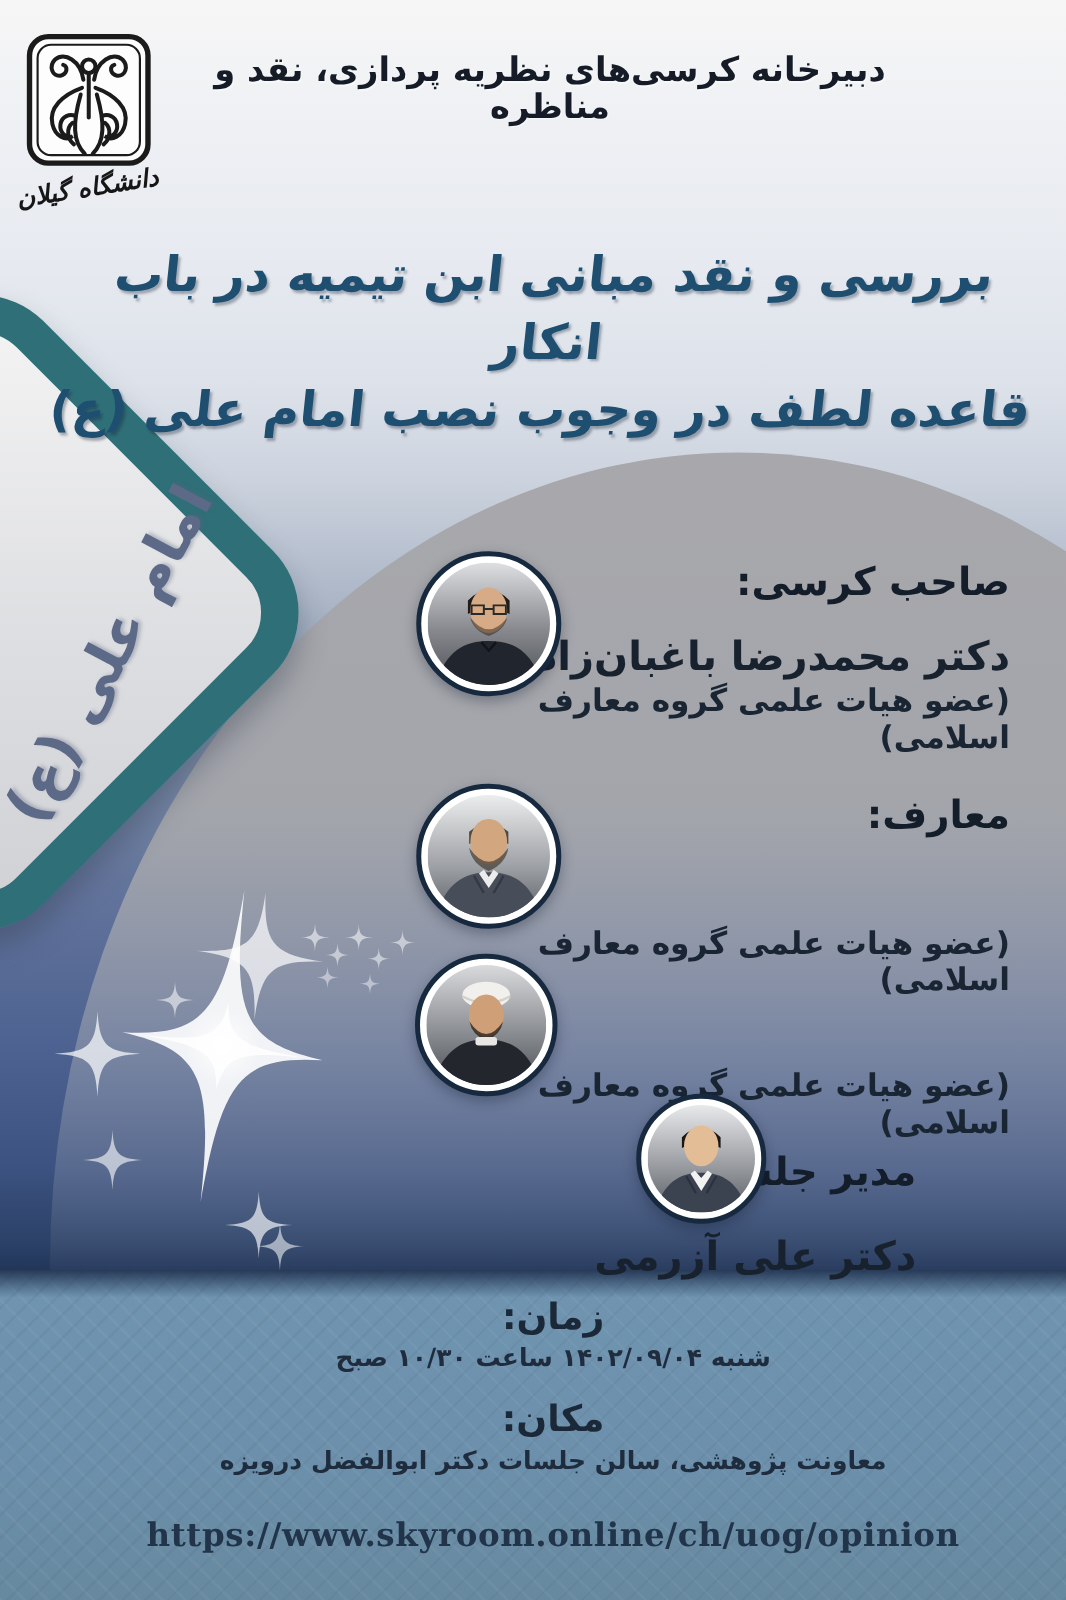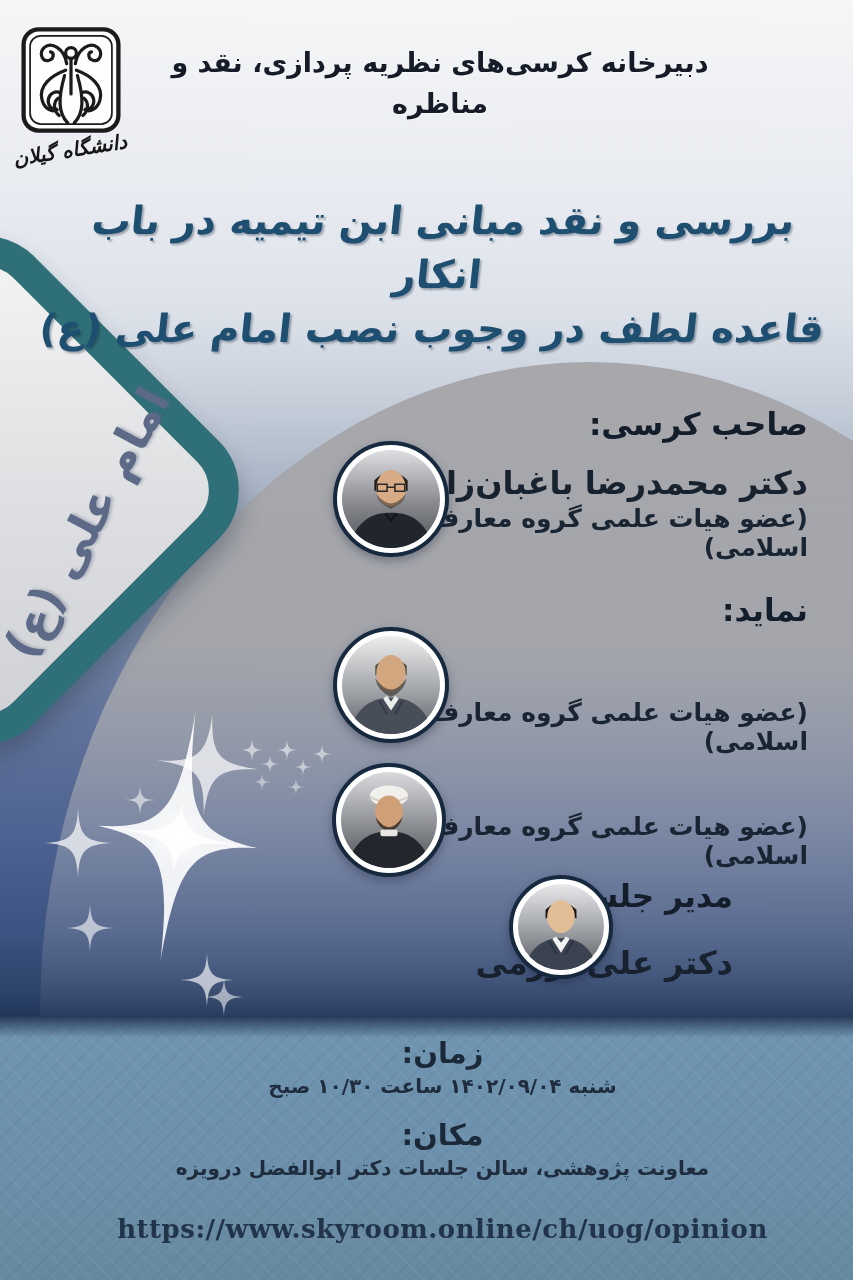--- a/index.html
+++ b/index.html
@@ -45,32 +45,32 @@
   }
   
   .logo-box{left:16px;top:25px;z-index:6;}
   .logo-caption{
     left:0px;top:138px;width:140px;text-align:center;z-index:6;
     font-size:20px;font-weight:bold;font-style:italic;color:#161616;
     transform:rotate(-9deg);
   }
   .org-lines{
     left:130px;top:42px;width:620px;text-align:center;z-index:6;
-    font-size:27px;line-height:41px;font-weight:bold;color:#151c28;
+    font-size:27px;line-height:29px;font-weight:bold;color:#151c28;
     text-shadow:1px 1px 1px rgba(255,255,255,.5);
   }
   
   .title{
     left:45px;top:194px;width:785px;text-align:center;z-index:6;
     font-size:39px;line-height:54px;font-weight:bold;color:#1e4e70;
     transform:skewX(-6deg);
     text-shadow:2px 2px 2px rgba(25,40,60,.35);
   }
   
-  .rtl-right{direction:rtl;text-align:right;z-index:6;color:#18222f;}
+  .rtl-right{direction:rtl;text-align:right;z-index:6;color:#18222f;margin-top:42px;}
   .sec-heading{font-size:31px;font-weight:bold;color:#141d2a;}
   .p-name{font-size:32px;font-weight:bold;}
   .p-affil{font-size:25px;font-weight:bold;color:#1a2533;}
   .col-r{right:45px;width:480px;}
   .col-m{right:120px;width:420px;}
   
   .photo{
     box-sizing:border-box;border:4px solid #17293f;border-radius:50%;
     background:#ffffff;z-index:6;box-shadow:0 4px 10px rgba(20,30,50,.35);
   }
@@ -179,21 +179,21 @@
 
   <div class="abs title">
     <div dir="rtl">بررسی و نقد مبانی ابن تیمیه در باب انکار</div>
     <div dir="rtl">قاعده لطف در وجوب نصب امام علی (ع)</div>
   </div>
 
   <div class="abs rtl-right col-r sec-heading" style="top:406px;" dir="rtl">صاحب کرسی:</div>
   <div class="abs rtl-right col-r p-name" style="top:464px;" dir="rtl">دکتر محمدرضا باغبان‌زاده</div>
   <div class="abs rtl-right col-r p-affil" style="top:504px;" dir="rtl">(عضو هیات علمی گروه معارف اسلامی)</div>
 
-  <div class="abs rtl-right col-r sec-heading" style="top:592px;" dir="rtl">نماید:</div>
+  <div class="abs rtl-right col-r sec-heading" style="top:592px;" dir="rtl">معارف:</div>
   <div class="abs rtl-right col-r p-affil" style="top:698px;" dir="rtl">(عضو هیات علمی گروه معارف اسلامی)</div>
   <div class="abs rtl-right col-r p-affil" style="top:812px;" dir="rtl">(عضو هیات علمی گروه معارف اسلامی)</div>
 
   <div class="abs rtl-right col-m sec-heading" style="top:878px;" dir="rtl">مدیر جلسه:</div>
   <div class="abs rtl-right col-m p-name" style="top:944px;" dir="rtl">دکتر علی آزرمی</div>
 
   <div class="abs photo" style="left:333px;top:441px;width:116px;height:116px;">
     <div class="inner">
       <svg viewBox="0 0 100 100">
         <defs>

